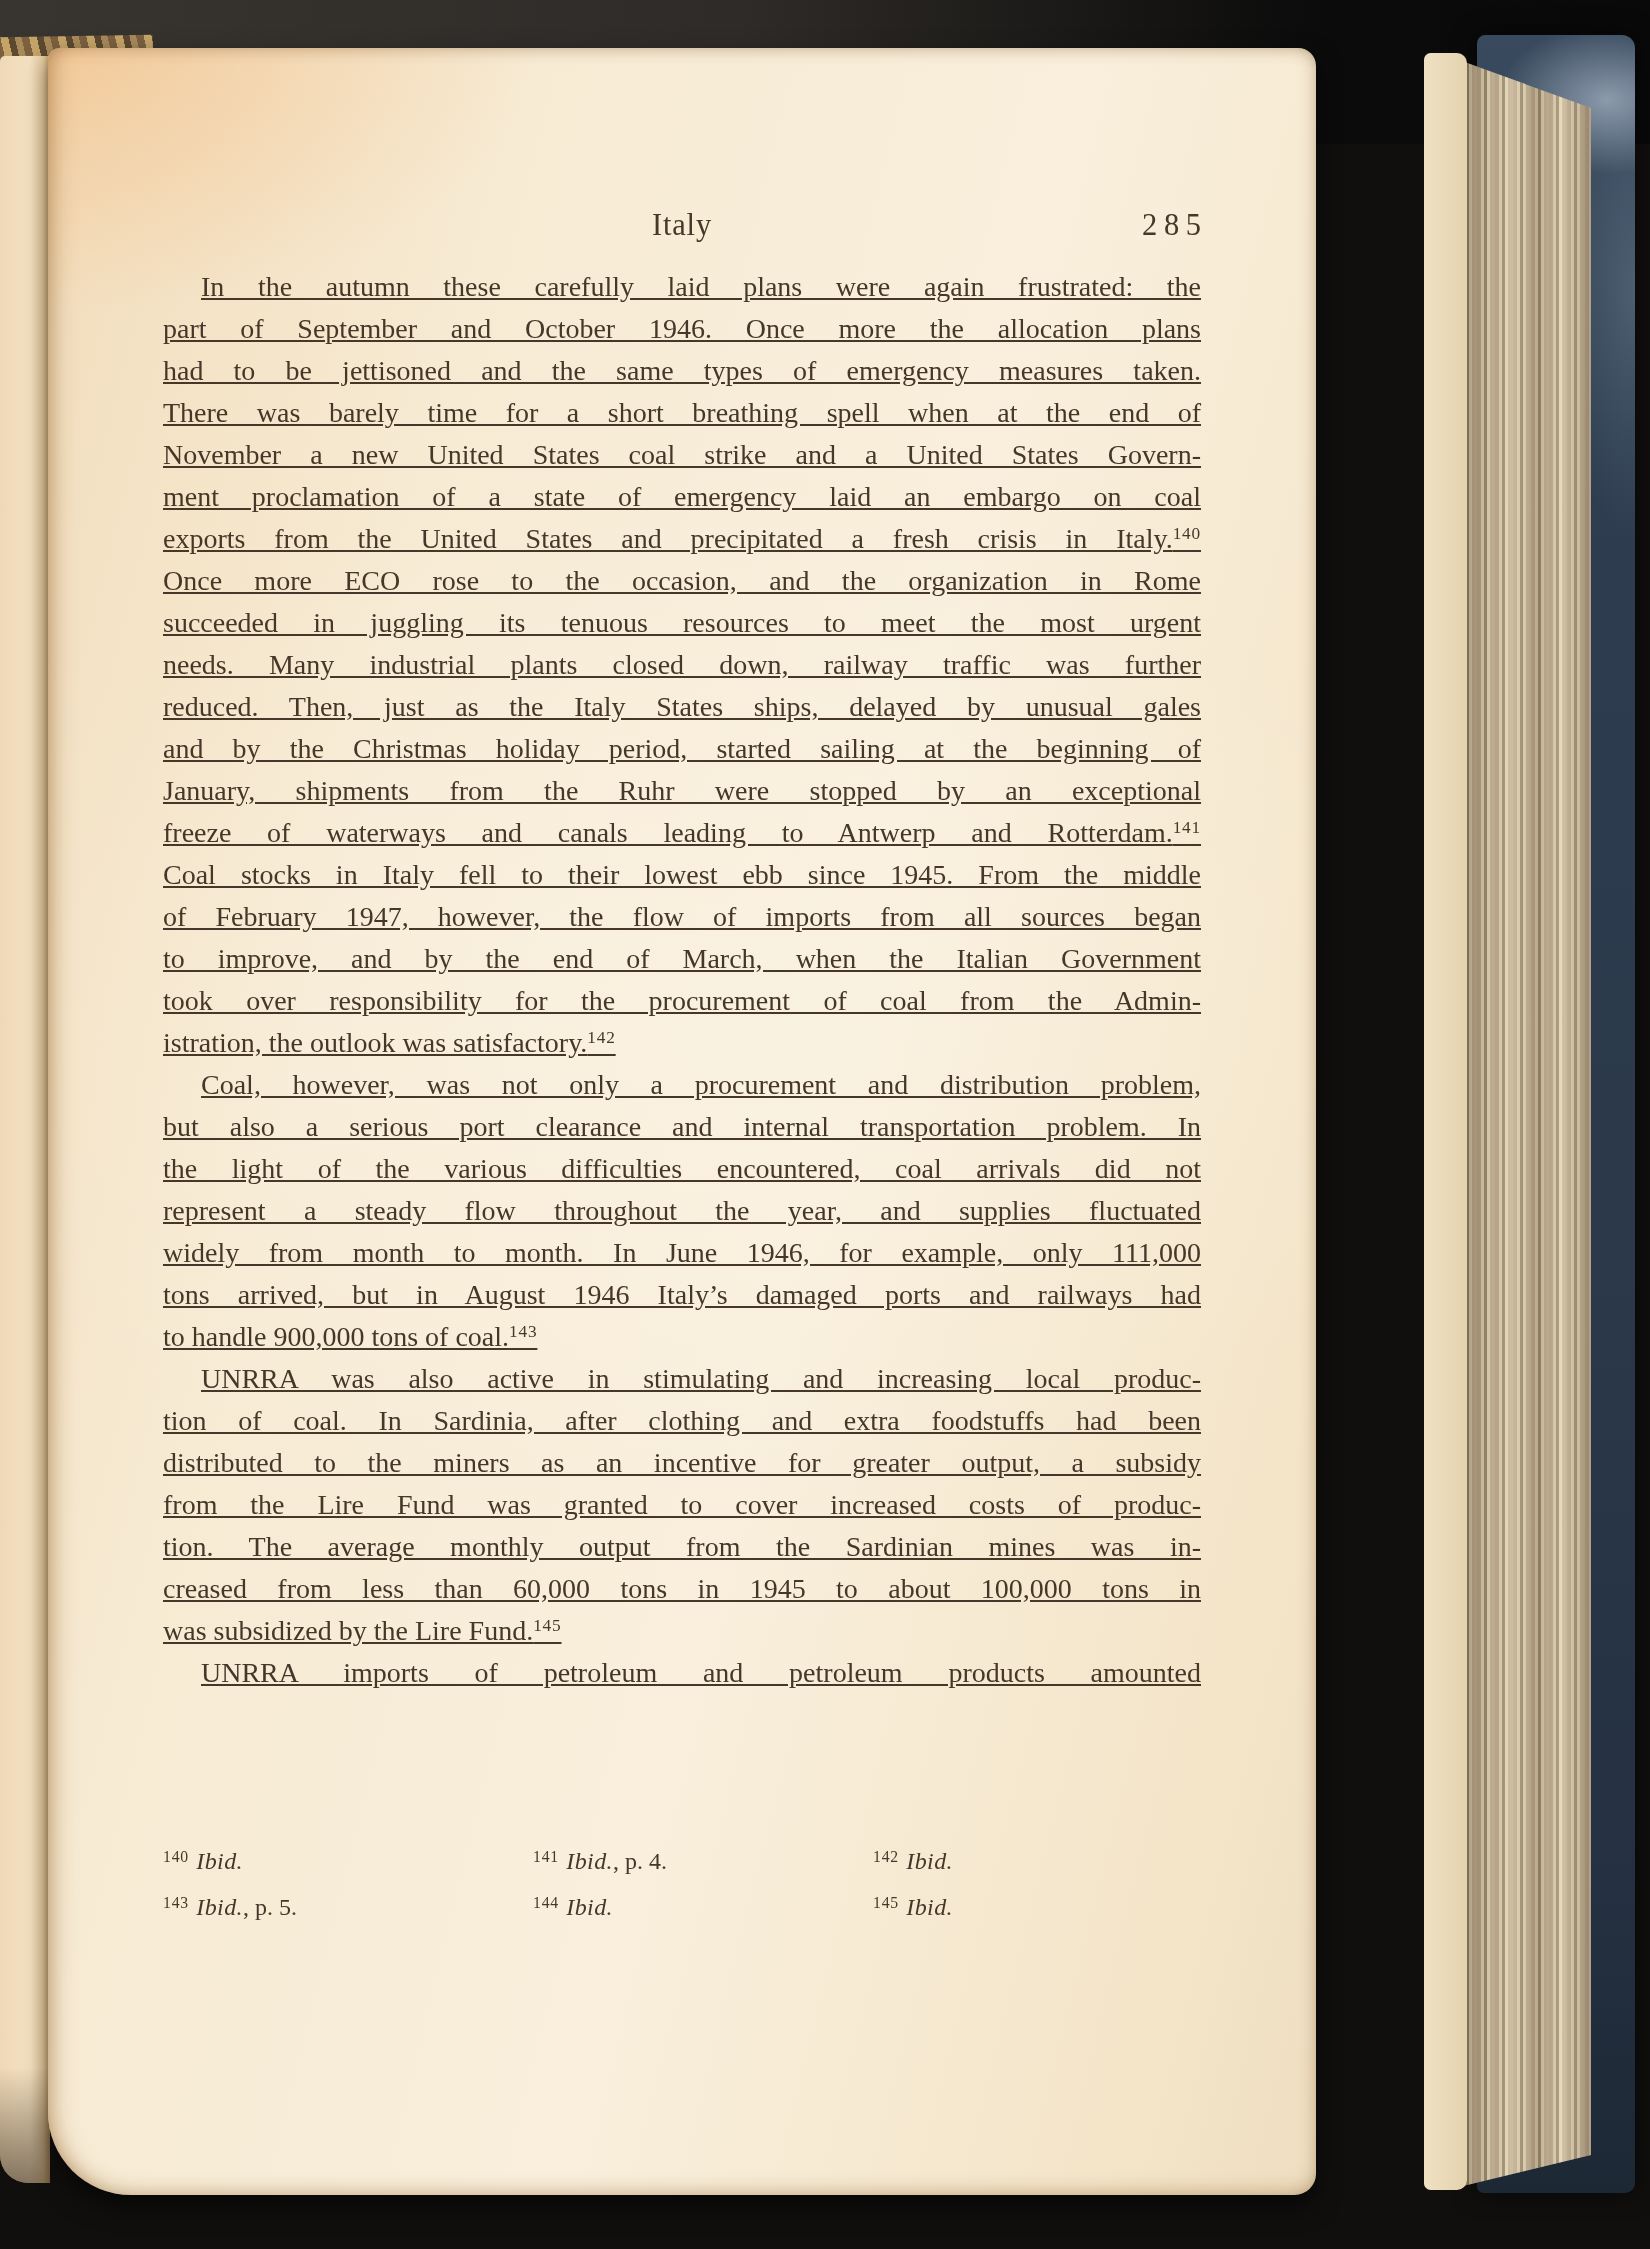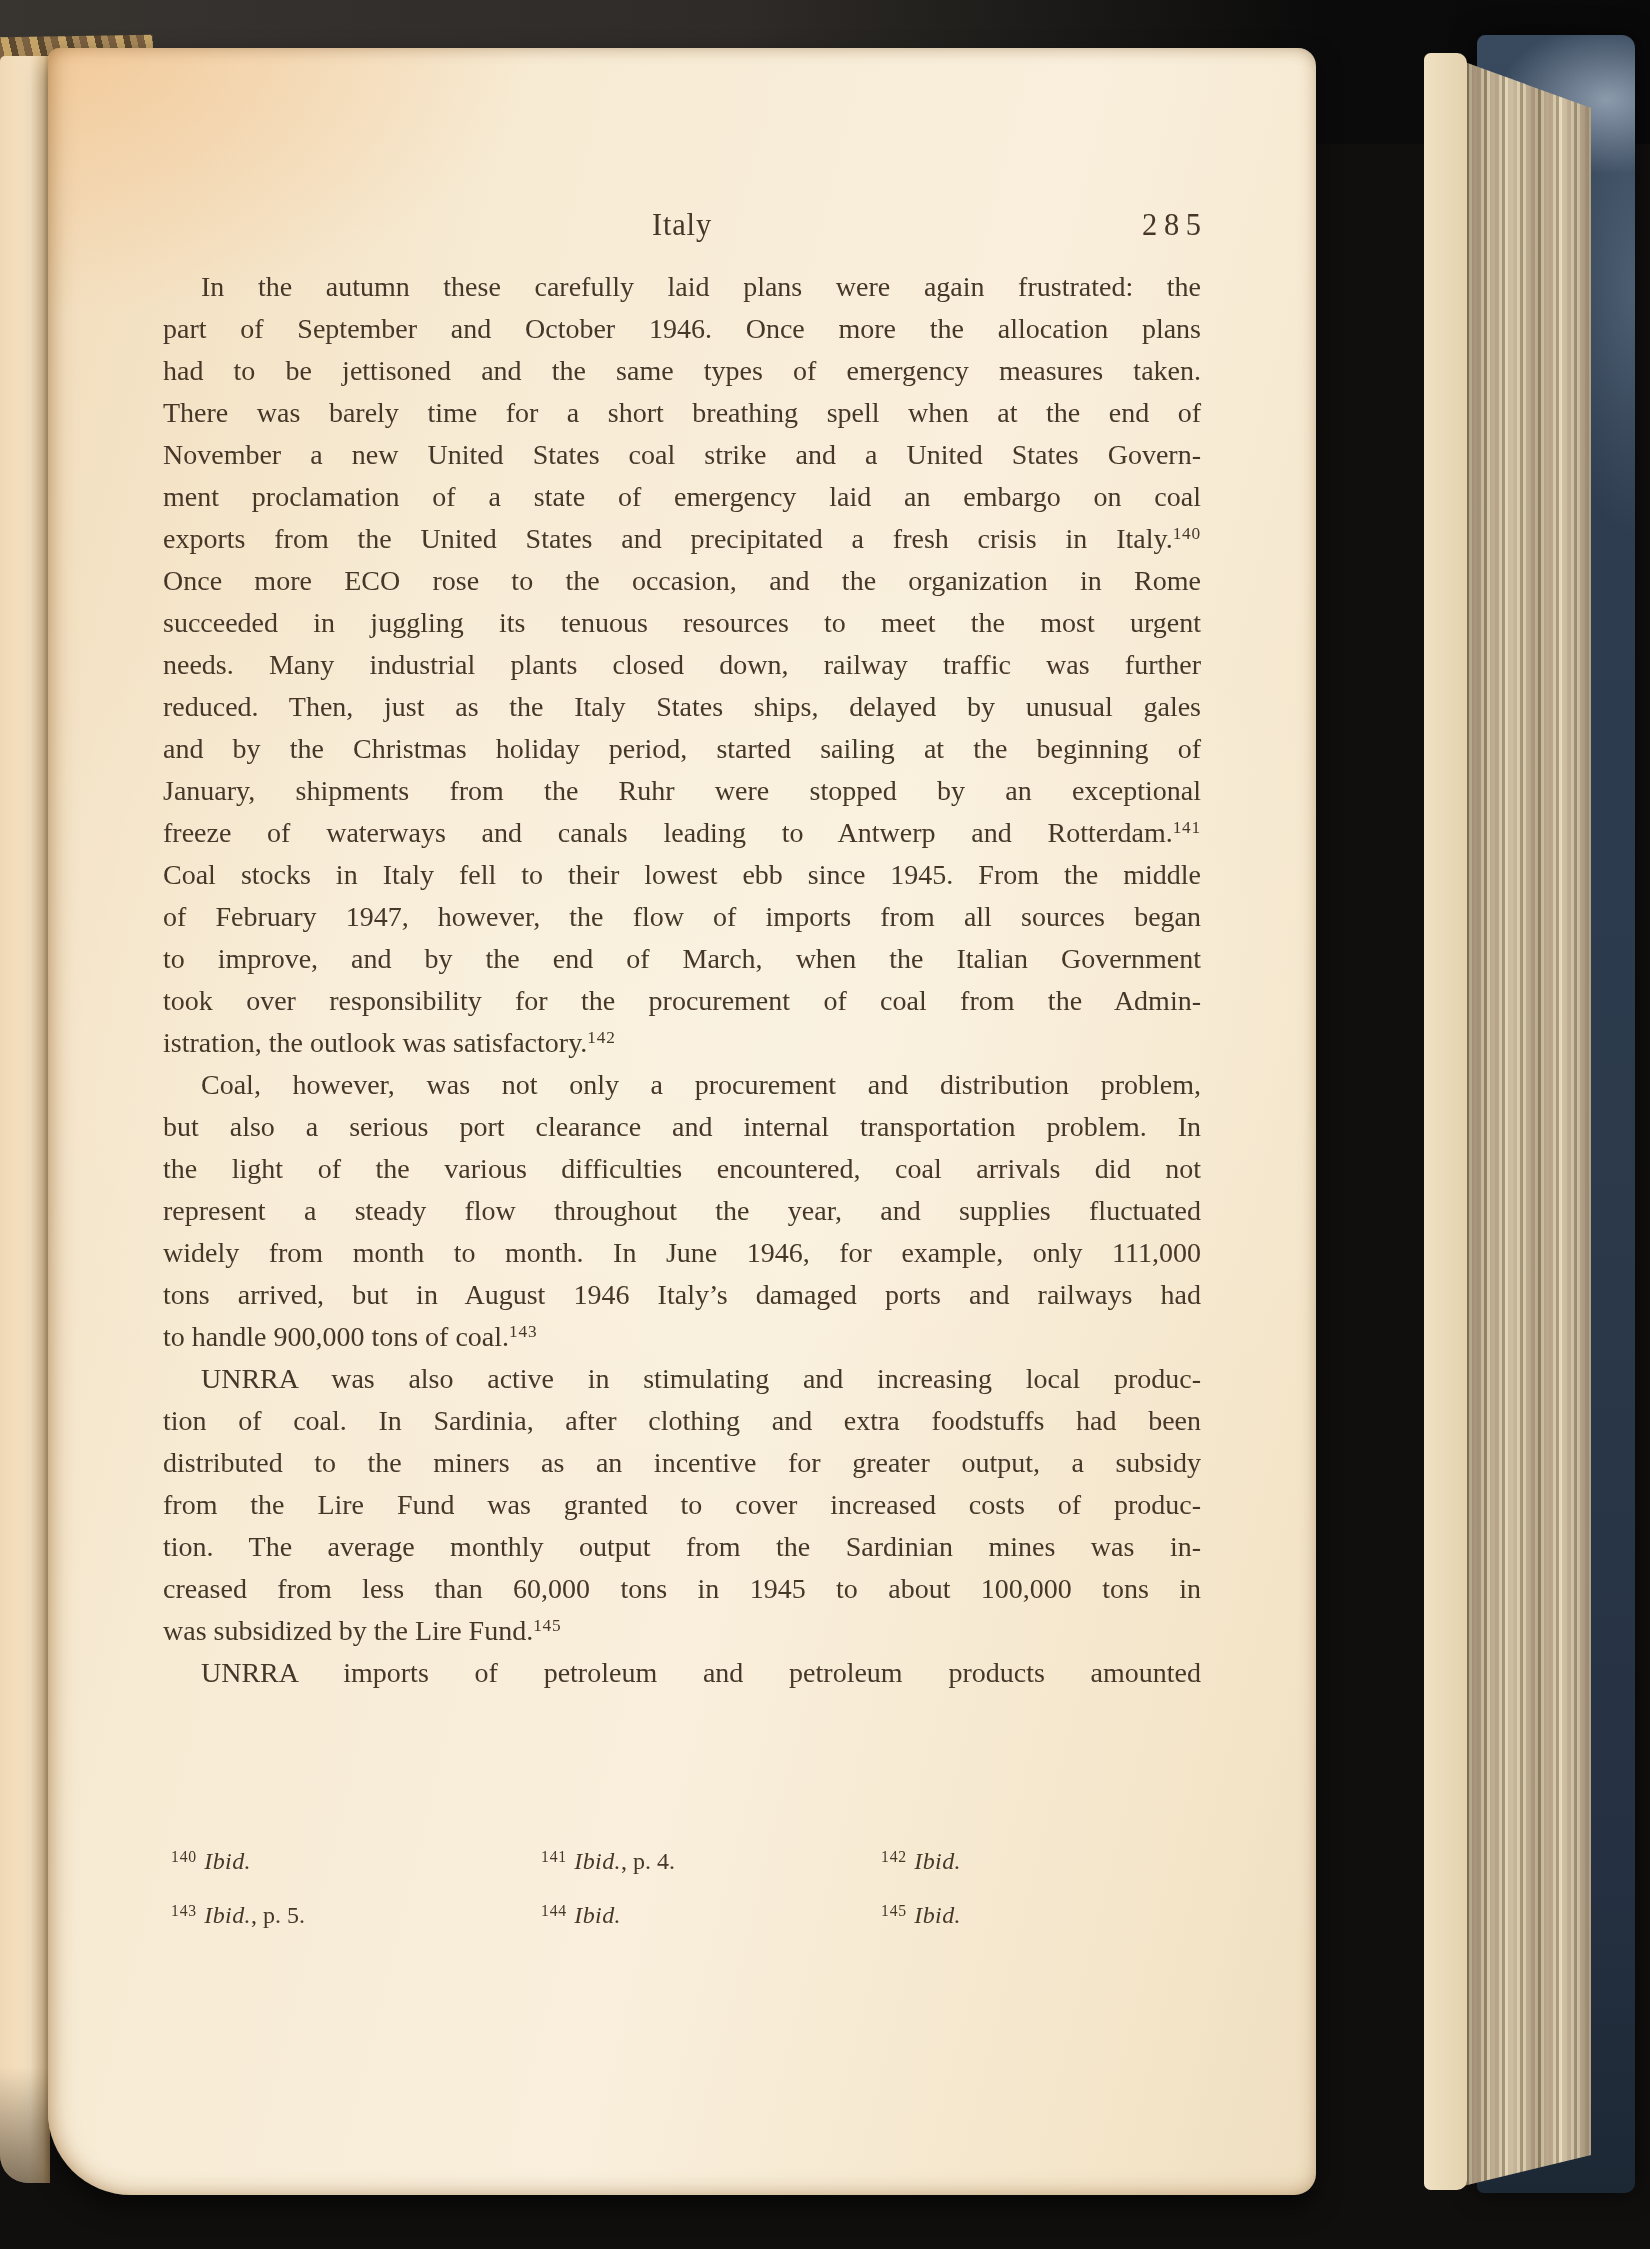--- a/index.html
+++ b/index.html
@@ -70,35 +70,35 @@
       inset 0 -11.6px 21.5px -10px rgba(140,100,50,.30),
       inset 0 8.3px 15px -8.3px rgba(120,85,45,.25);
   }
   .text-area{
     position:absolute;left:115px;top:0;width:1038px;height:100%;
     color:var(--ink,#463729);
   }
   .running-head{position:absolute;top:160px;left:0;width:100%;height:43px;font-size:30.5px;}
   .head-title{position:absolute;left:50%;transform:translateX(-50%);letter-spacing:0.8px;}
   .folio{position:absolute;right:0;letter-spacing:6.6px;margin-right:-6.6px;}
-  .text-block{position:absolute;top:218px;left:0;width:100%;font-size:28px;}
+  .text-block{position:absolute;top:218px;left:0;width:100%;font-size:28px;text-decoration:underline;}
   .para{margin:0;}
   .line{
     height:42px;line-height:42px;white-space:normal;
     text-align:justify;text-align-last:justify;
   }
   .line.last{text-align-last:left;}
   .line.indent{text-indent:38px;}
   sup{
     font-size:17.3px;line-height:0;vertical-align:baseline;
     position:relative;top:-0.55em;letter-spacing:0.8px;
   }
   .footnotes{
-    position:absolute;top:1799px;left:8px;width:100%;
-    display:grid;grid-template-columns:370px 340px 1fr;row-gap:26px;
+    position:absolute;top:1799px;left:0;width:100%;
+    display:grid;grid-template-columns:370px 340px 1fr;row-gap:18px;
     font-size:24px;line-height:28px;
   }
   .fn sup{font-size:15.7px;top:-0.45em;margin-right:7.4px;}
   .fn i{letter-spacing:0.4px;}
 </style>
 </head>
 <body style="--ink: #463729; --paper: #f7ead3; --paper_warm: #f2d9b4; --cover_blue: #2e3d50; --edge_tan: #c3b294; --background: #100f0e;">
 
 <div class="scene">
   <div class="top-band"></div>

